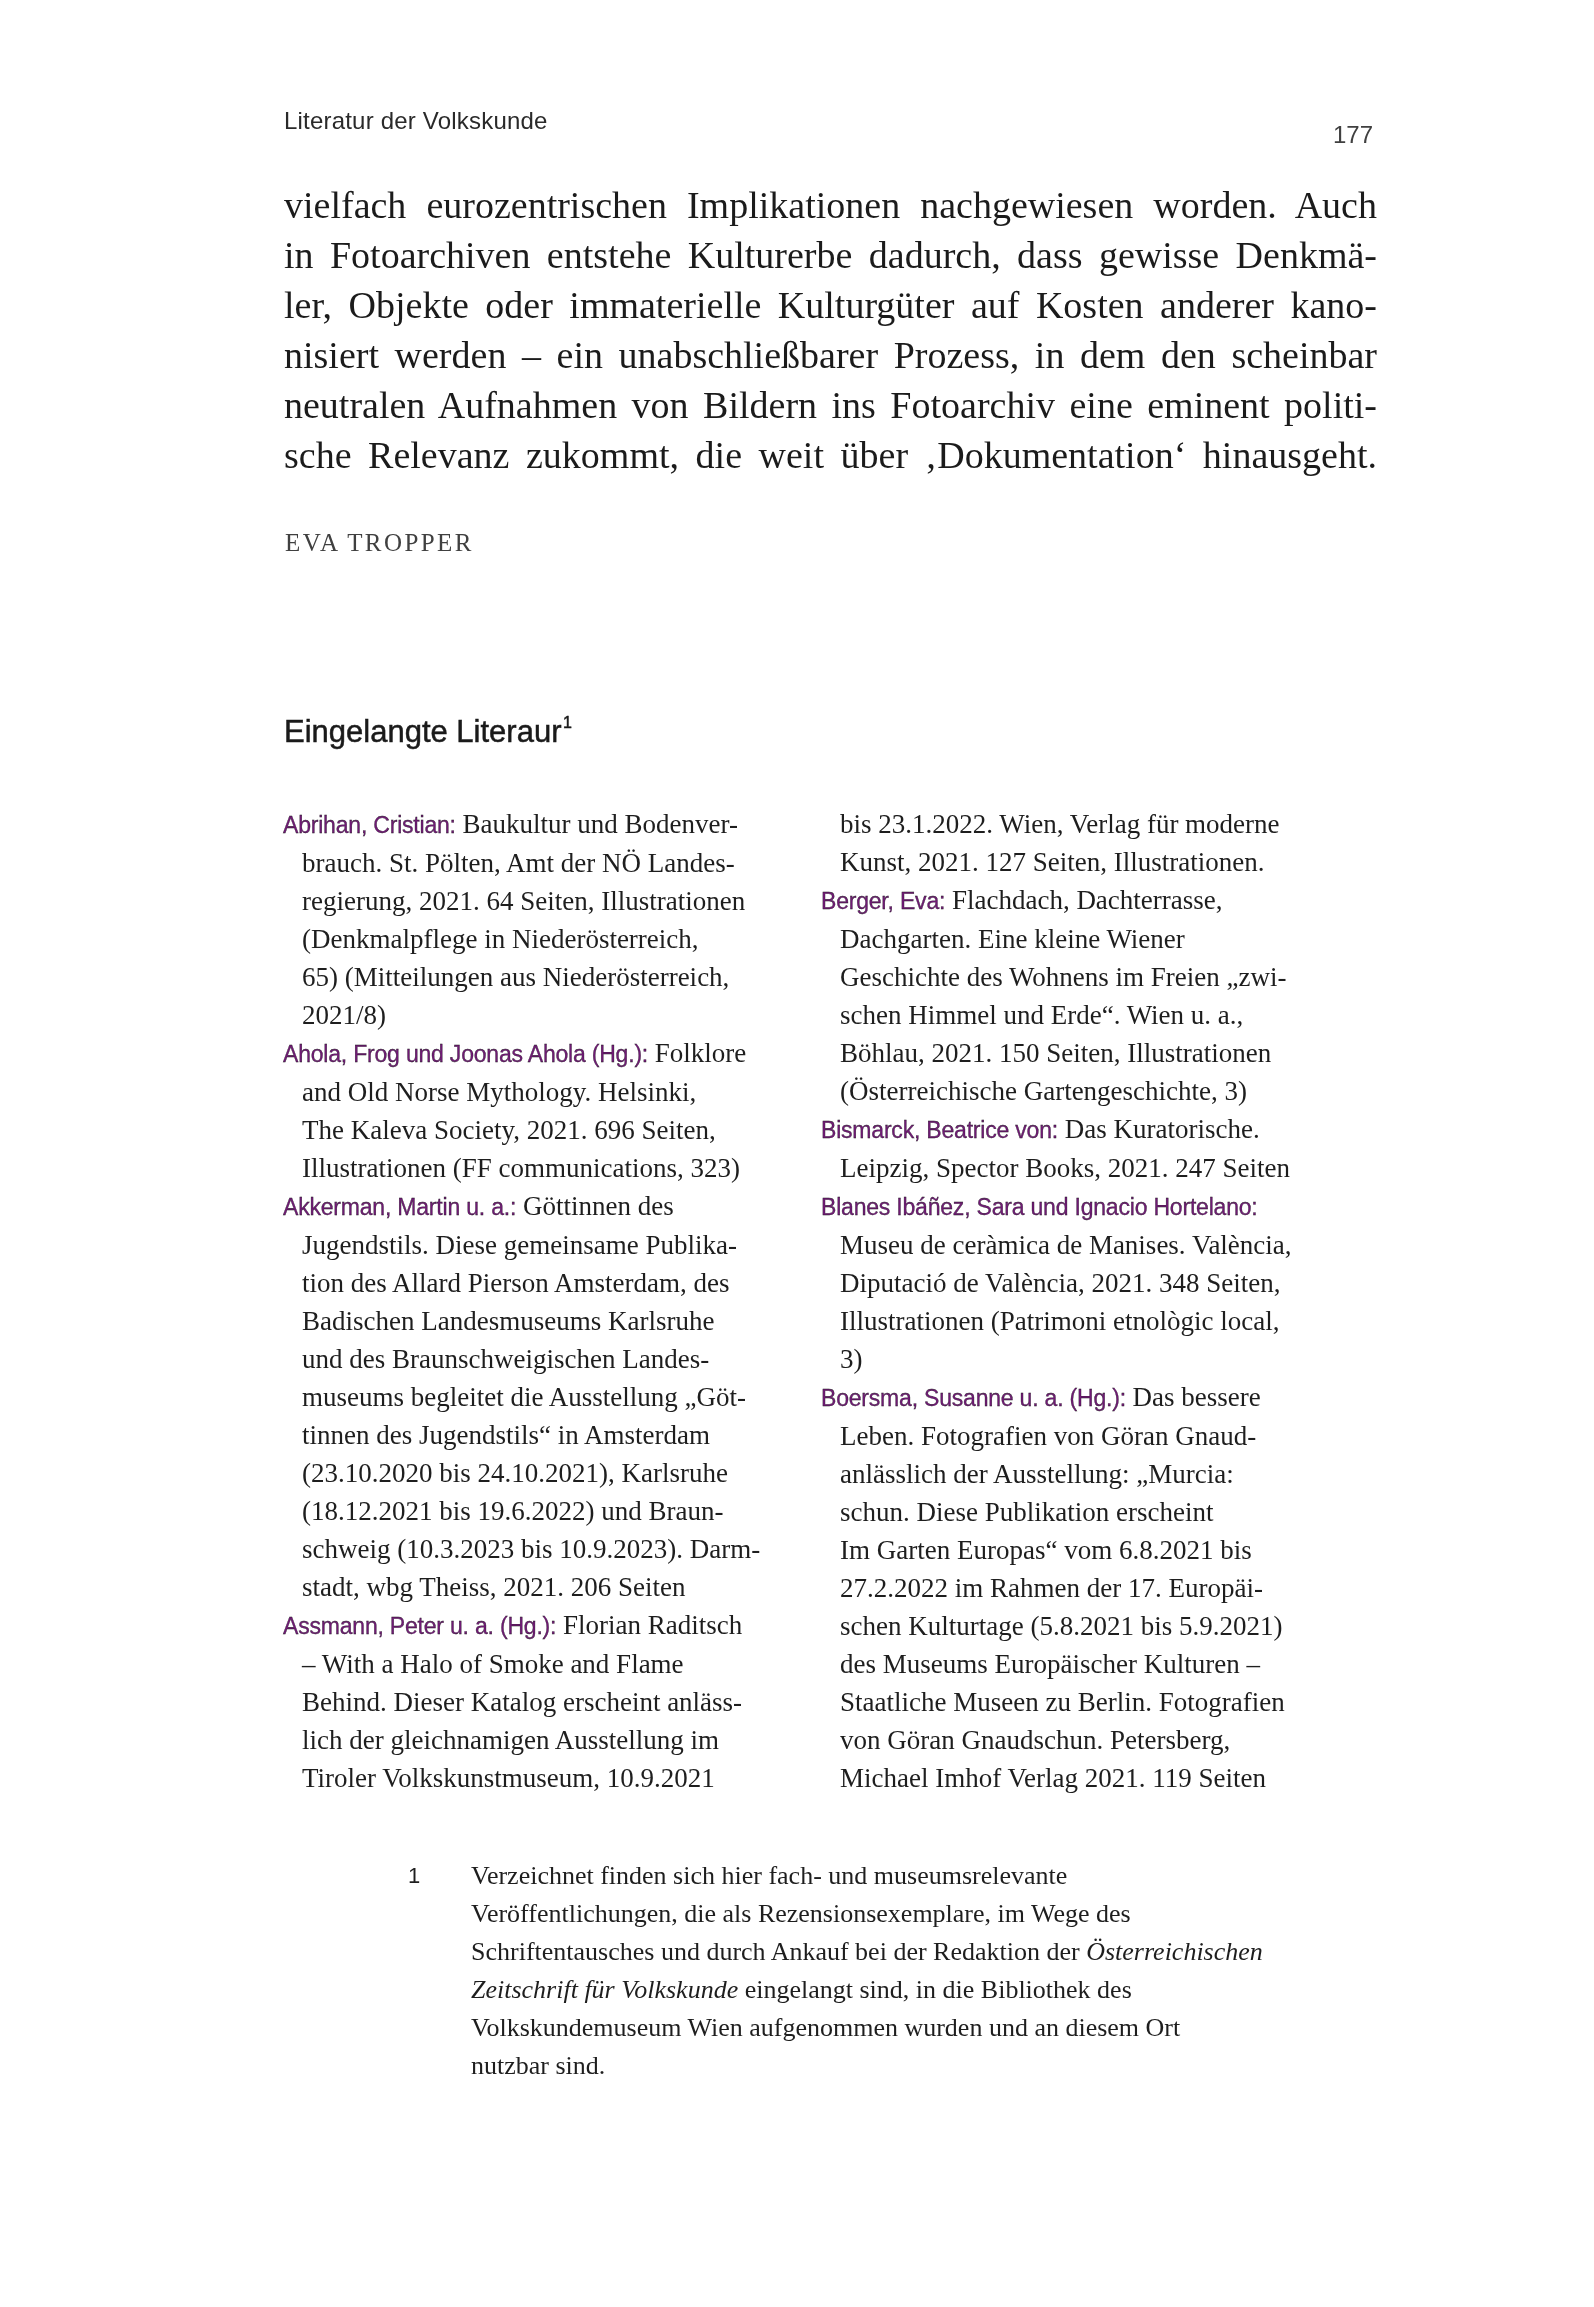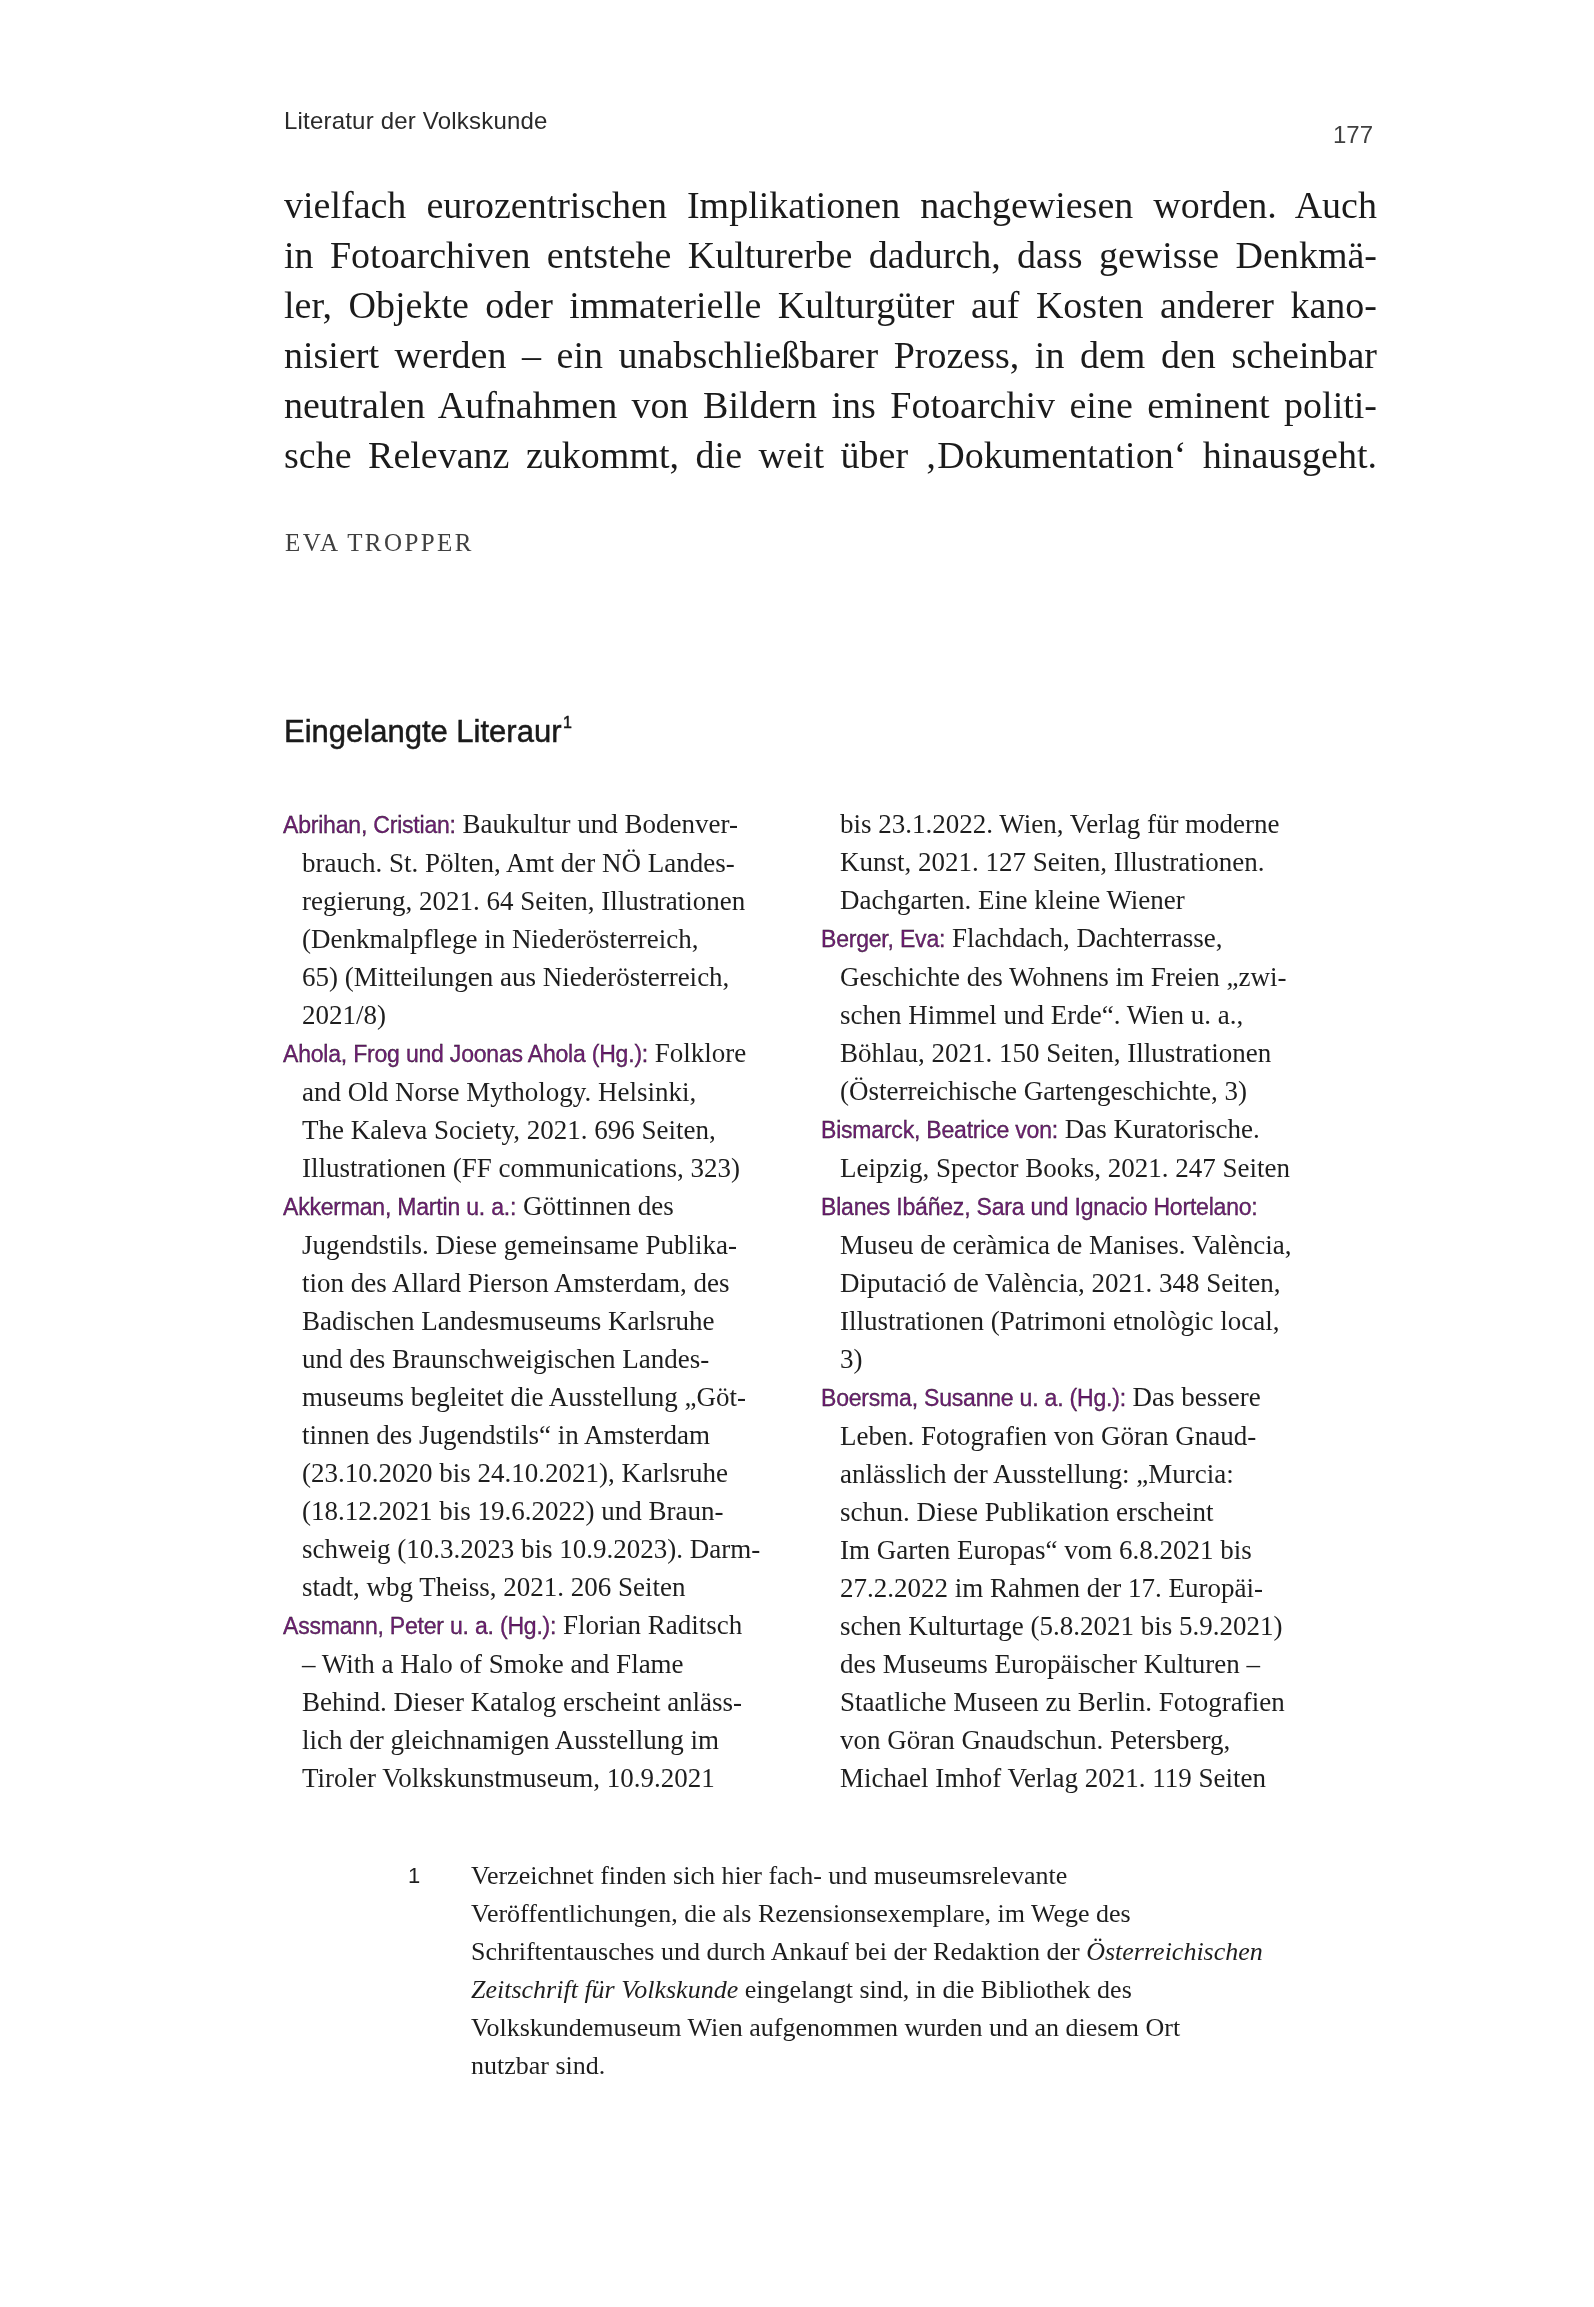--- a/index.html
+++ b/index.html
@@ -200,22 +200,22 @@
 </div>
 
 <div class="bib-col right">
 
   <div class="bib-continuation">
     <span class="line">bis 23.1.2022. Wien, Verlag für moderne</span>
     <span class="line">Kunst, 2021. 127 Seiten, Illustrationen.</span>
   </div>
 
   <div class="bib-entry">
+    <span class="line first"><span class="author">Berger, Eva:</span><span> Flachdach, Dachterrasse,</span></span>
     <span class="line">Dachgarten. Eine kleine Wiener</span>
-    <span class="line first"><span class="author">Berger, Eva:</span><span> Flachdach, Dachterrasse,</span></span>
     <span class="line">Geschichte des Wohnens im Freien „zwi-</span>
     <span class="line">schen Himmel und Erde“. Wien u. a.,</span>
     <span class="line">Böhlau, 2021. 150 Seiten, Illustrationen</span>
     <span class="line">(Österreichische Gartengeschichte, 3)</span>
   </div>
 
   <div class="bib-entry">
     <span class="line first"><span class="author">Bismarck, Beatrice von:</span><span> Das Kuratorische.</span></span>
     <span class="line">Leipzig, Spector Books, 2021. 247 Seiten</span>
   </div>

